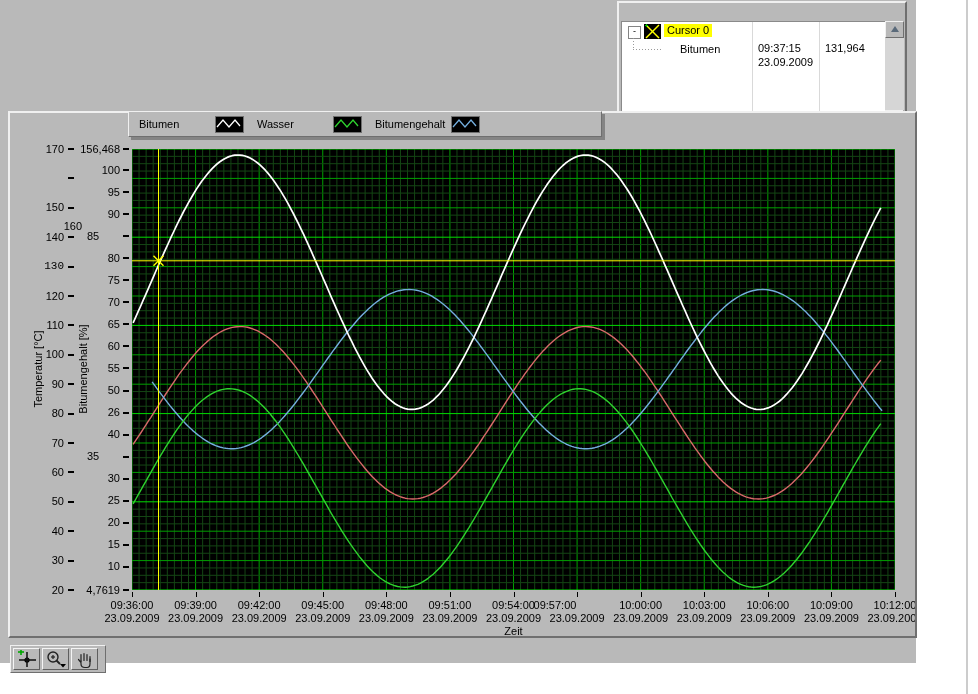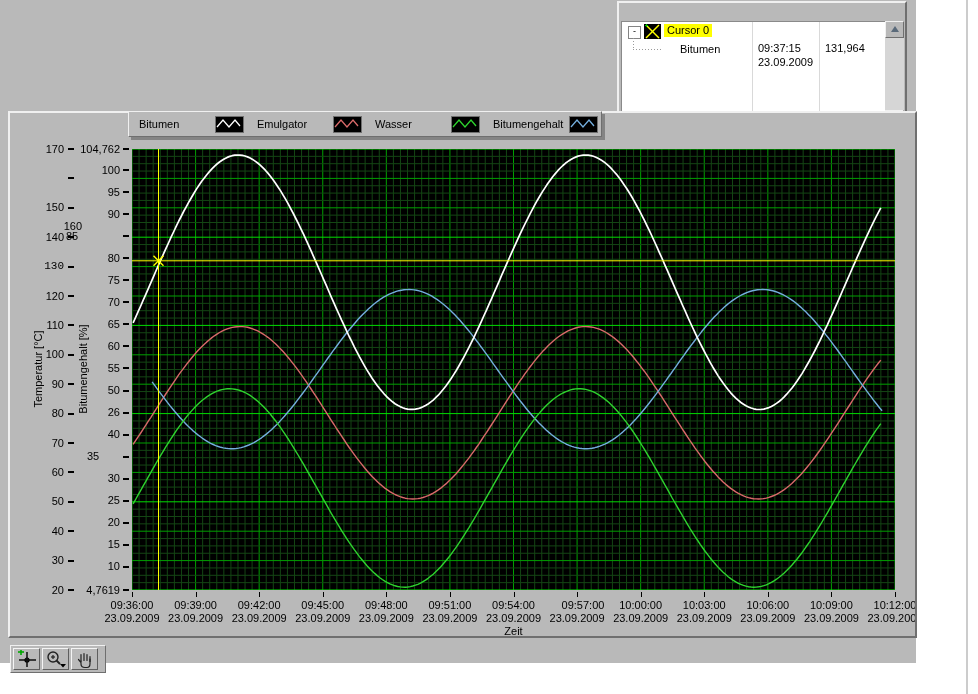--- a/index.html
+++ b/index.html
@@ -311,29 +311,29 @@
       <div class="axis-label" style="left: 0px; top: 352.9px; width: 54px; text-align: right;">60</div>
       <div class="tick-dash" style="left: 58px; top: 358.4px;"></div>
       <div class="axis-label" style="left: 0px; top: 382.3px; width: 54px; text-align: right;">50</div>
       <div class="tick-dash" style="left: 58px; top: 387.8px;"></div>
       <div class="axis-label" style="left: 0px; top: 411.7px; width: 54px; text-align: right;">40</div>
       <div class="tick-dash" style="left: 58px; top: 417.2px;"></div>
       <div class="axis-label" style="left: 0px; top: 441.1px; width: 54px; text-align: right;">30</div>
       <div class="tick-dash" style="left: 58px; top: 446.6px;"></div>
       <div class="axis-label" style="left: 0px; top: 470.5px; width: 54px; text-align: right;">20</div>
       <div class="tick-dash" style="left: 58px; top: 476px;"></div>
-      <div class="axis-label" style="left: 56px; top: 29.5px; width: 54px; text-align: right;">104,762</div>
+      <div class="axis-label" style="left: 56px; top: 29.5px; width: 54px; text-align: right;">156,468</div>
       <div class="tick-dash" style="left: 113px; top: 35px;"></div>
       <div class="axis-label" style="left: 56px; top: 50.5004px; width: 54px; text-align: right;">100</div>
       <div class="tick-dash" style="left: 113px; top: 56.0004px;"></div>
       <div class="axis-label" style="left: 56px; top: 72.5504px; width: 54px; text-align: right;">95</div>
       <div class="tick-dash" style="left: 113px; top: 78.0504px;"></div>
       <div class="axis-label" style="left: 56px; top: 94.6004px; width: 54px; text-align: right;">90</div>
       <div class="tick-dash" style="left: 113px; top: 100.1px;"></div>
-      <div class="axis-label" style="left: 56px; top: 116.65px; width: 54px; text-align: left;">85</div>
+      <div class="axis-label" style="left: 56px; top: 116.65px; width: 54px; text-align: center;">85</div>
       <div class="tick-dash" style="left: 113px; top: 122.15px;"></div>
       <div class="axis-label" style="left: 56px; top: 138.7px; width: 54px; text-align: right;">80</div>
       <div class="tick-dash" style="left: 113px; top: 144.2px;"></div>
       <div class="axis-label" style="left: 56px; top: 160.75px; width: 54px; text-align: right;">75</div>
       <div class="tick-dash" style="left: 113px; top: 166.25px;"></div>
       <div class="axis-label" style="left: 56px; top: 182.8px; width: 54px; text-align: right;">70</div>
       <div class="tick-dash" style="left: 113px; top: 188.3px;"></div>
       <div class="axis-label" style="left: 56px; top: 204.85px; width: 54px; text-align: right;">65</div>
       <div class="tick-dash" style="left: 113px; top: 210.35px;"></div>
       <div class="axis-label" style="left: 56px; top: 226.9px; width: 54px; text-align: right;">60</div>
@@ -375,21 +375,21 @@
       <div class="xtick" style="left: 376.333px; top: 479px;"></div>
       <div class="xlab" style="left: 331.333px; top: 486px;">09:48:00</div>
       <div class="xlab" style="left: 331.333px; top: 499px;">23.09.2009</div>
       <div class="xtick" style="left: 439.917px; top: 479px;"></div>
       <div class="xlab" style="left: 394.917px; top: 486px;">09:51:00</div>
       <div class="xlab" style="left: 394.917px; top: 499px;">23.09.2009</div>
       <div class="xtick" style="left: 503.5px; top: 479px;"></div>
       <div class="xlab" style="left: 458.5px; top: 486px;">09:54:00</div>
       <div class="xlab" style="left: 458.5px; top: 499px;">23.09.2009</div>
       <div class="xtick" style="left: 567.083px; top: 479px;"></div>
-      <div class="xlab" style="left: 528px; top: 486px;">09:57:00</div>
+      <div class="xlab" style="left: 500px; top: 486px;">09:57:00</div>
       <div class="xlab" style="left: 522.083px; top: 499px;">23.09.2009</div>
       <div class="xtick" style="left: 630.667px; top: 479px;"></div>
       <div class="xlab" style="left: 585.667px; top: 486px;">10:00:00</div>
       <div class="xlab" style="left: 585.667px; top: 499px;">23.09.2009</div>
       <div class="xtick" style="left: 694.25px; top: 479px;"></div>
       <div class="xlab" style="left: 649.25px; top: 486px;">10:03:00</div>
       <div class="xlab" style="left: 649.25px; top: 499px;">23.09.2009</div>
       <div class="xtick" style="left: 757.833px; top: 479px;"></div>
       <div class="xlab" style="left: 712.833px; top: 486px;">10:06:00</div>
       <div class="xlab" style="left: 712.833px; top: 499px;">23.09.2009</div>
@@ -399,26 +399,20 @@
       <div class="xtick" style="left: 885px; top: 479px;"></div>
       <div class="xlab" style="left: 840px; top: 486px;">10:12:00</div>
       <div class="xlab" style="left: 840px; top: 499px;">23.09.2009</div>
     </div>
 
   <div class="legend raised1" id="legend">
       <div class="legend-item">
         <span class="legend-label">Bitumen</span>
         <span class="legend-swatch"><svg width="25" height="13">
             <polyline points="1,10 7,3 13,10 19,3 24,9" fill="none" stroke="#ffffff" stroke-width="1.3"></polyline>
-          </svg></span>
-      </div>
-      <div class="legend-item">
-        <span class="legend-label">Emulgator</span>
-        <span class="legend-swatch"><svg width="25" height="13">
-            <polyline points="1,10 7,3 13,10 19,3 24,9" fill="none" stroke="#d96a6a" stroke-width="1.3"></polyline>
           </svg></span>
       </div>
       <div class="legend-item">
         <span class="legend-label">Wasser</span>
         <span class="legend-swatch"><svg width="25" height="13">
             <polyline points="1,10 7,3 13,10 19,3 24,9" fill="none" stroke="#2ed32e" stroke-width="1.3"></polyline>
           </svg></span>
       </div>
       <div class="legend-item">
         <span class="legend-label">Bitumengehalt</span>

